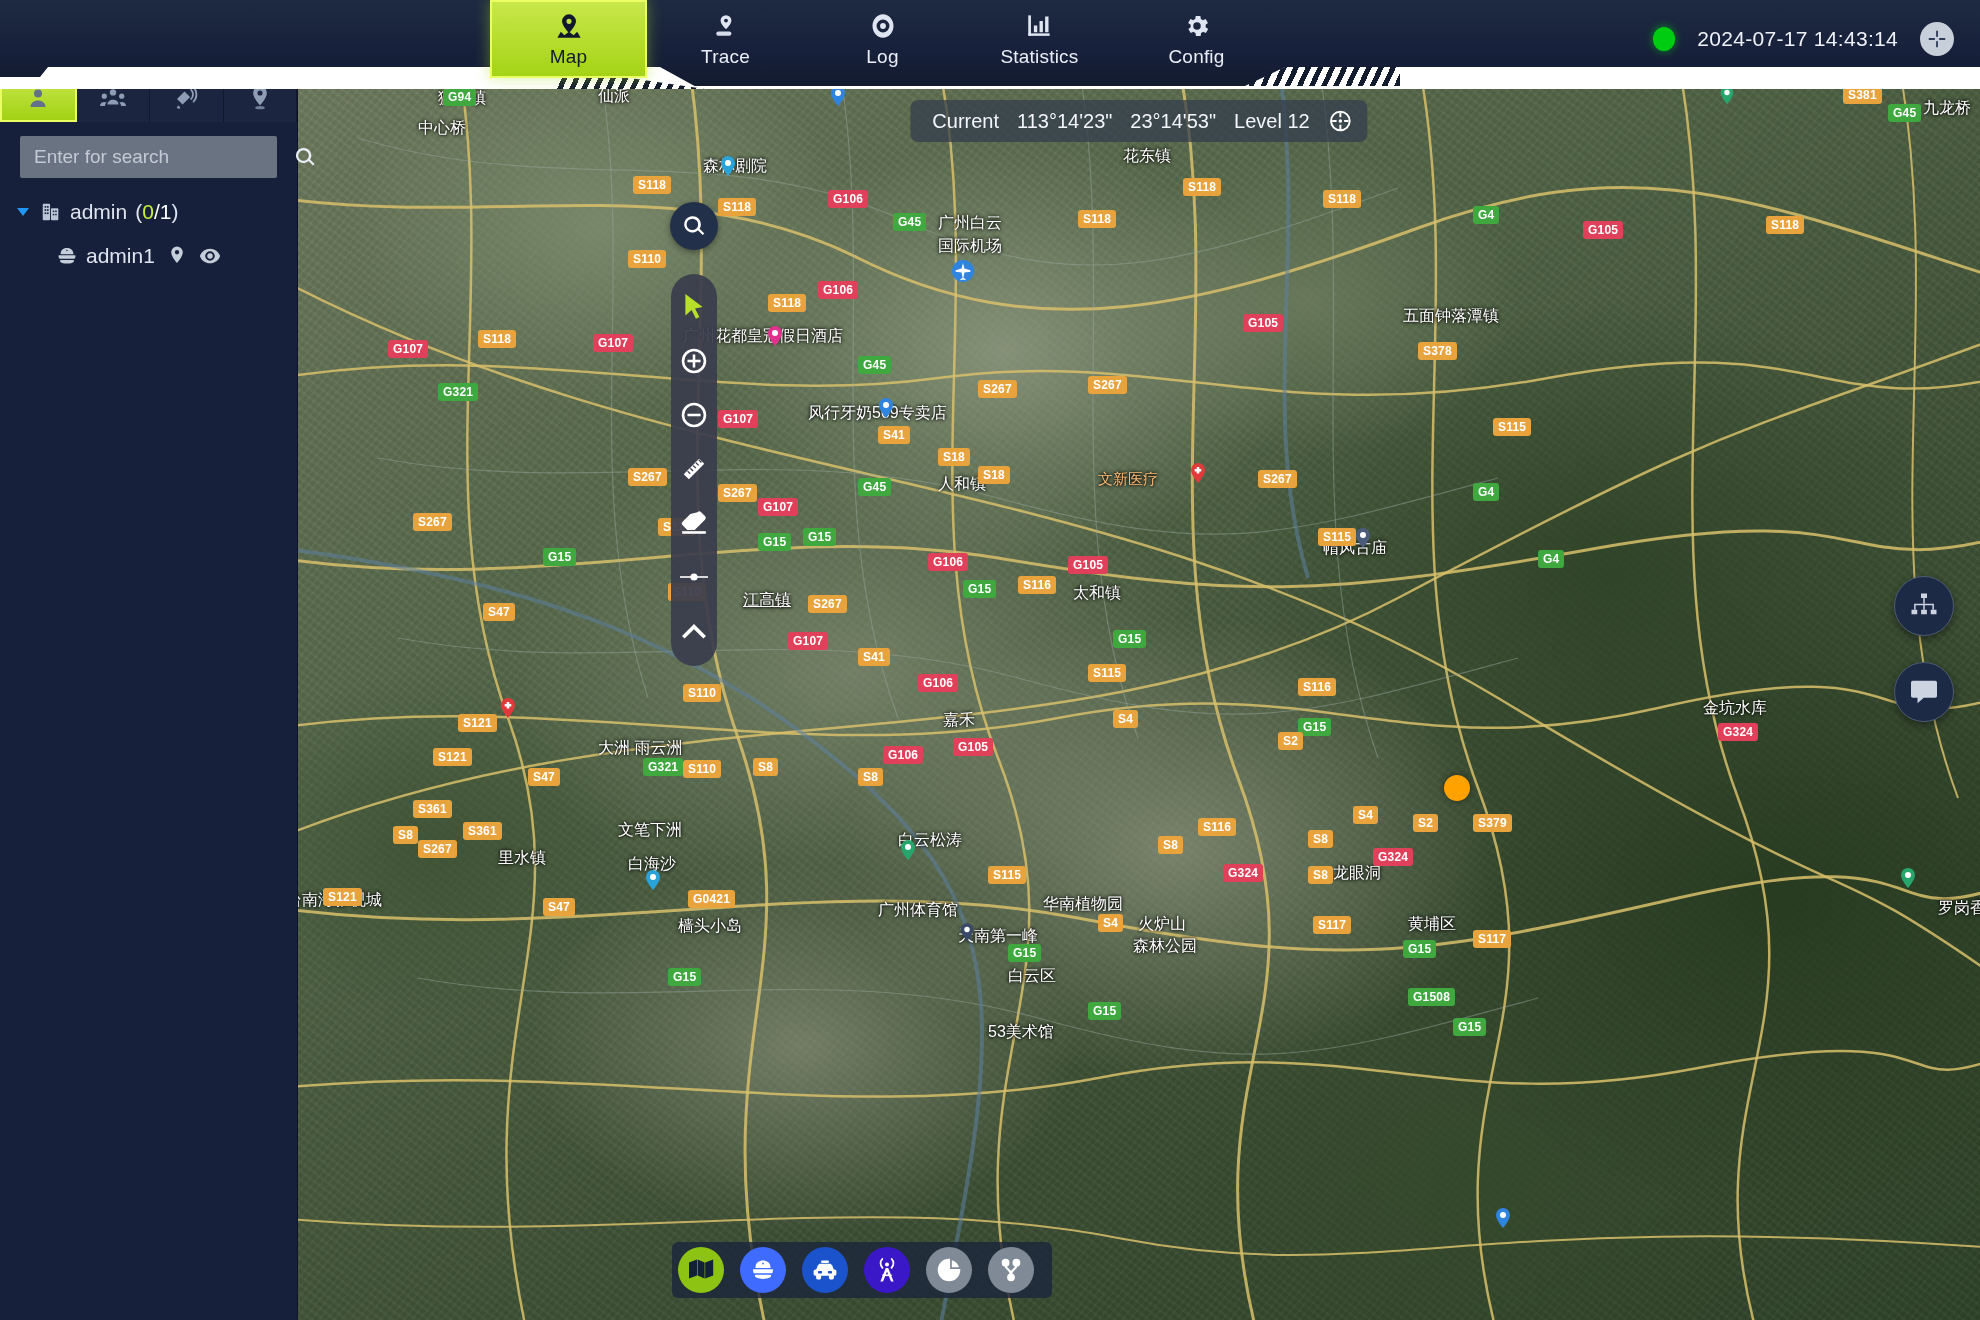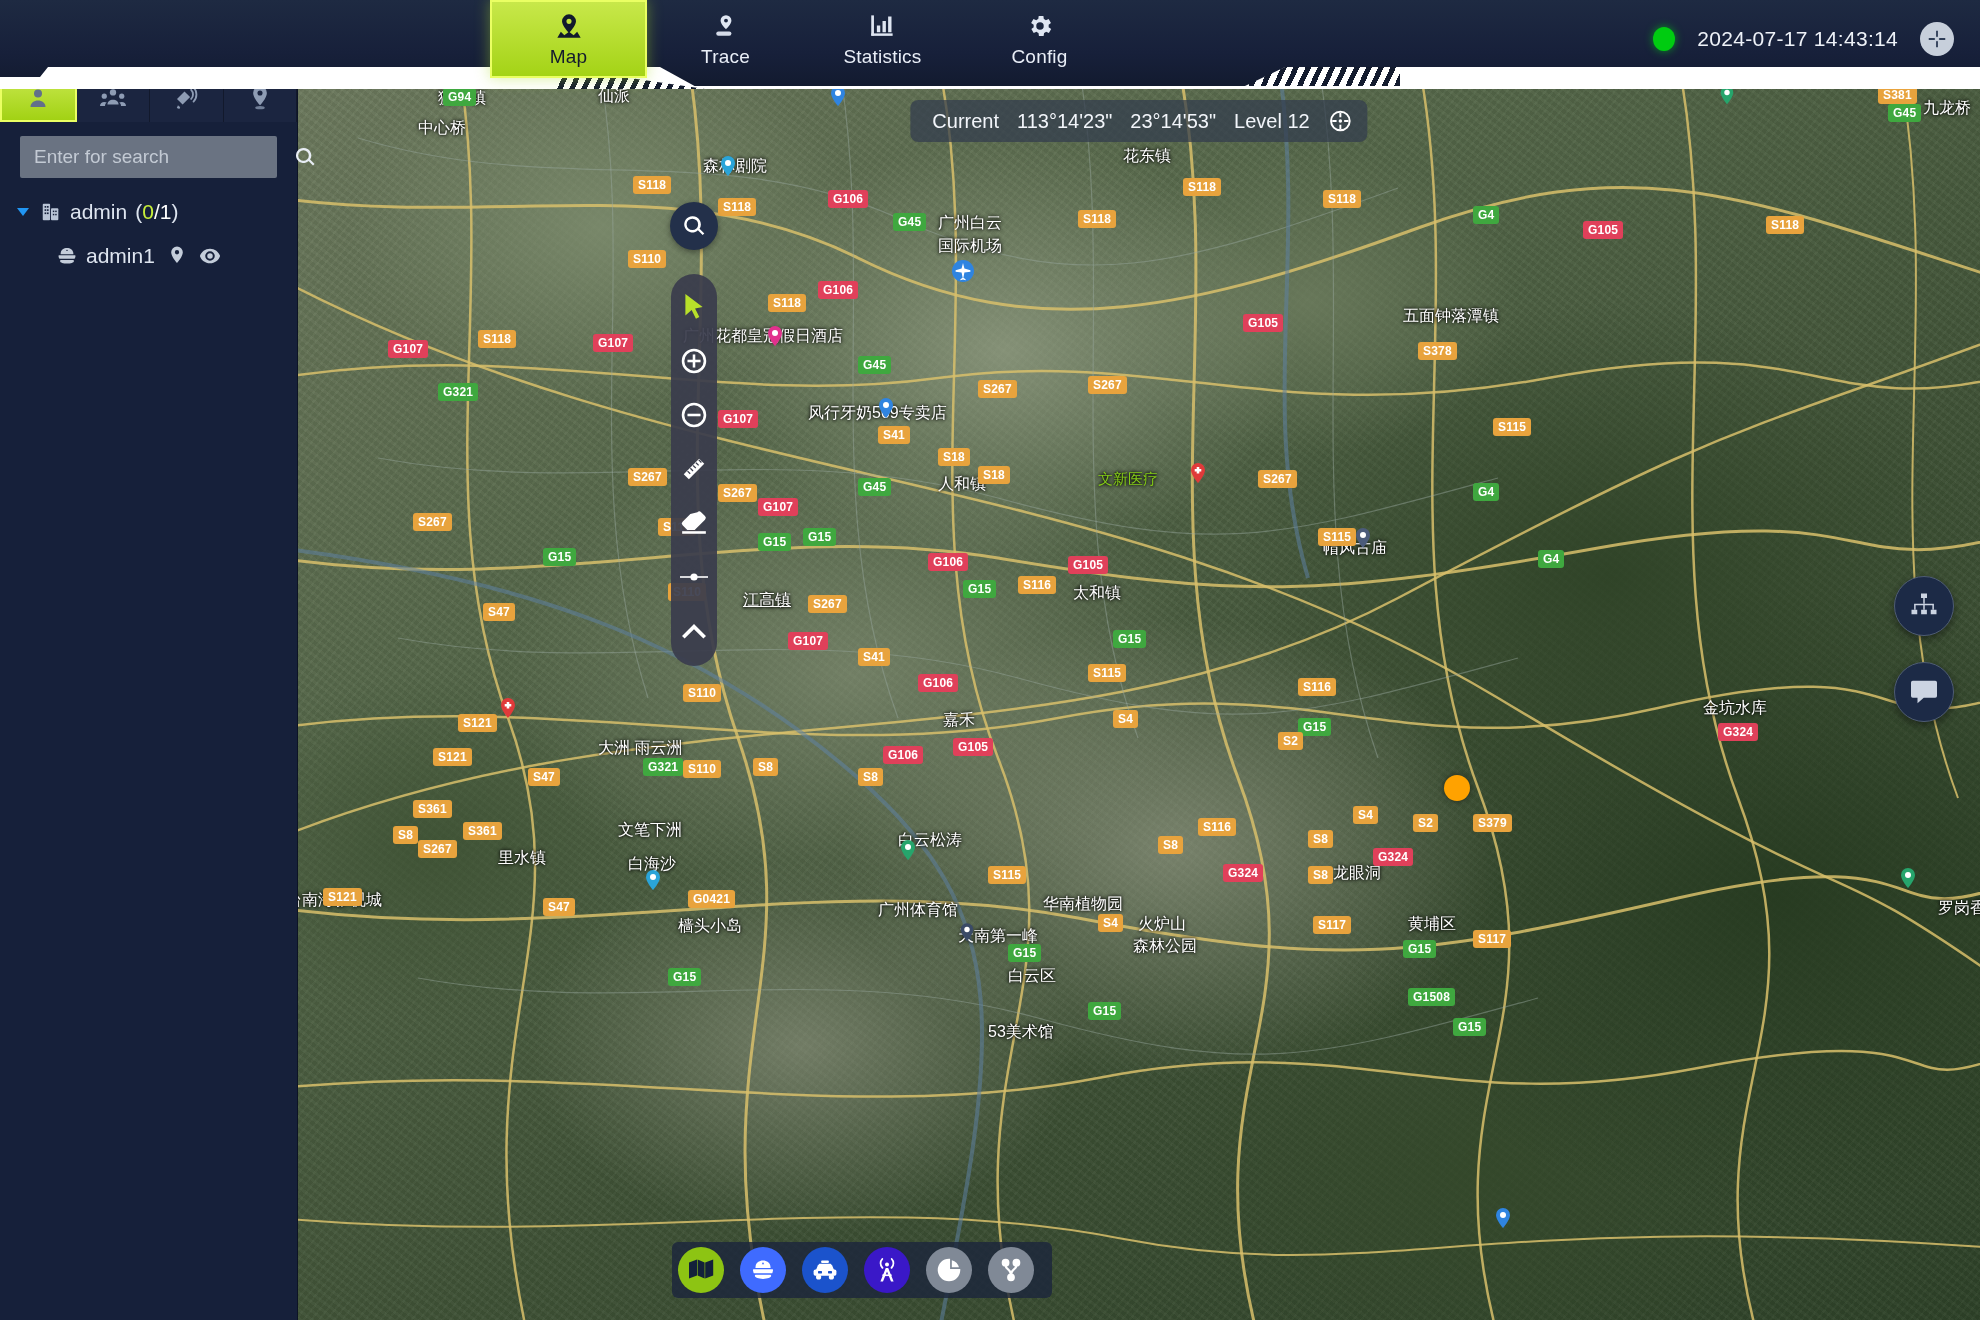--- a/index.html
+++ b/index.html
@@ -192,21 +192,21 @@
   
   #map-marker {
     position: absolute; left: 1146px; top: 697px;
     width: 26px; height: 26px; border-radius: 50%;
     background: #ffa200; box-shadow: 0 0 6px rgba(0,0,0,.5);
     z-index: 11; cursor: pointer;
   }
   
   .poi { position: absolute; color: #ffffff; font-size: 15px; text-shadow: 0 0 4px #000, 0 0 3px #000; white-space: nowrap; z-index: 8;}
   .poi.cn { font-size: 16px; }
-  .poi.red { color: #84cc16; }
+  .poi.red { color: #fdba74; }
   .shield {
     position: absolute; font-size: 12px; color: #fff; padding: 2px 5px; border-radius: 3px;
     z-index: 9; font-weight: bold; letter-spacing: .2px;
   }
   .shield.s  { background: #e8a33d; }
   .shield.g  { background: #3fa83f; }
   .shield.r  { background: #e0405a; }
   .pin-ico { position:absolute; z-index: 10; }
 </style>
 </head>
@@ -230,20 +230,28 @@
       <span class="nav-lbl">Map</span>
     </div>
     <div class="nav-item">
       <span class="nav-ico">
         <svg width="26" height="30" viewBox="0 0 24 24">
             <path d="M12 2a5 5 0 00-5 5c0 3.5 5 8 5 8s5-4.5 5-8a5 5 0 00-5-5zm0 6.8A1.8 1.8 0 1112 5.2a1.8 1.8 0 010 3.6z"></path>
             <path d="M5 17h10a2 2 0 010 4H5a2 2 0 010-4z" opacity=".95"></path>
           </svg>
       </span>
       <span class="nav-lbl">Trace</span>
+    </div>
+    <div class="nav-item">
+      <span class="nav-ico">
+        <svg width="28" height="28" viewBox="0 0 24 24">
+            <path d="M12 2C7 2 3 6.5 3 12s4 10 9 10 9-4.5 9-10S17 2 12 2zm0 4.5A5.5 5.5 0 1112 17.5a5.5 5.5 0 010-11zm0 3A2.5 2.5 0 1012 14.5 2.5 2.5 0 0012 9.5z"></path>
+          </svg>
+      </span>
+      <span class="nav-lbl">Log</span>
     </div>
     <div class="nav-item">
       <span class="nav-ico">
         <svg width="27" height="27" viewBox="0 0 24 24">
             <rect x="2" y="3" width="2.4" height="18"></rect>
             <rect x="2" y="19" width="19" height="2.2"></rect>
             <rect x="7" y="12" width="3" height="6"></rect>
             <rect x="12" y="8" width="3" height="10"></rect>
             <rect x="17" y="4" width="3" height="14"></rect>
           </svg>
@@ -589,21 +597,21 @@
       <div class="poi cn" style="left: 200px; top: 770px;">里水镇</div>
       <div class="poi cn" style="left: 380px; top: 838px;">樯头小岛</div>
       <div class="poi cn" style="left: 1110px; top: 836px;">黄埔区</div>
       <div class="poi cn" style="left: 690px; top: 944px;">53美术馆</div>
       <div class="poi cn" style="left: -60px; top: 812px;">央电视台南海影视城</div>
       <div class="poi cn" style="left: 710px; top: 888px;">白云区</div>
       <div class="poi cn" style="left: 1640px; top: 820px;">罗岗香雪公</div>
     </div>
   <div id="shield-layer">
       <div class="shield g" style="left: 145px; top: 10px;">G94</div>
-      <div class="shield s" style="left: 1545px; top: 8px; margin-left: 35px;">S381</div>
+      <div class="shield s" style="left: 1545px; top: 8px;">S381</div>
       <div class="shield g" style="left: 1590px; top: 26px;">G45</div>
       <div class="shield s" style="left: 335px; top: 98px;">S118</div>
       <div class="shield s" style="left: 420px; top: 120px;">S118</div>
       <div class="shield r" style="left: 530px; top: 112px;">G106</div>
       <div class="shield g" style="left: 595px; top: 135px;">G45</div>
       <div class="shield s" style="left: 780px; top: 132px;">S118</div>
       <div class="shield s" style="left: 885px; top: 100px;">S118</div>
       <div class="shield s" style="left: 1025px; top: 112px;">S118</div>
       <div class="shield g" style="left: 1175px; top: 128px;">G4</div>
       <div class="shield r" style="left: 1285px; top: 143px;">G105</div>

